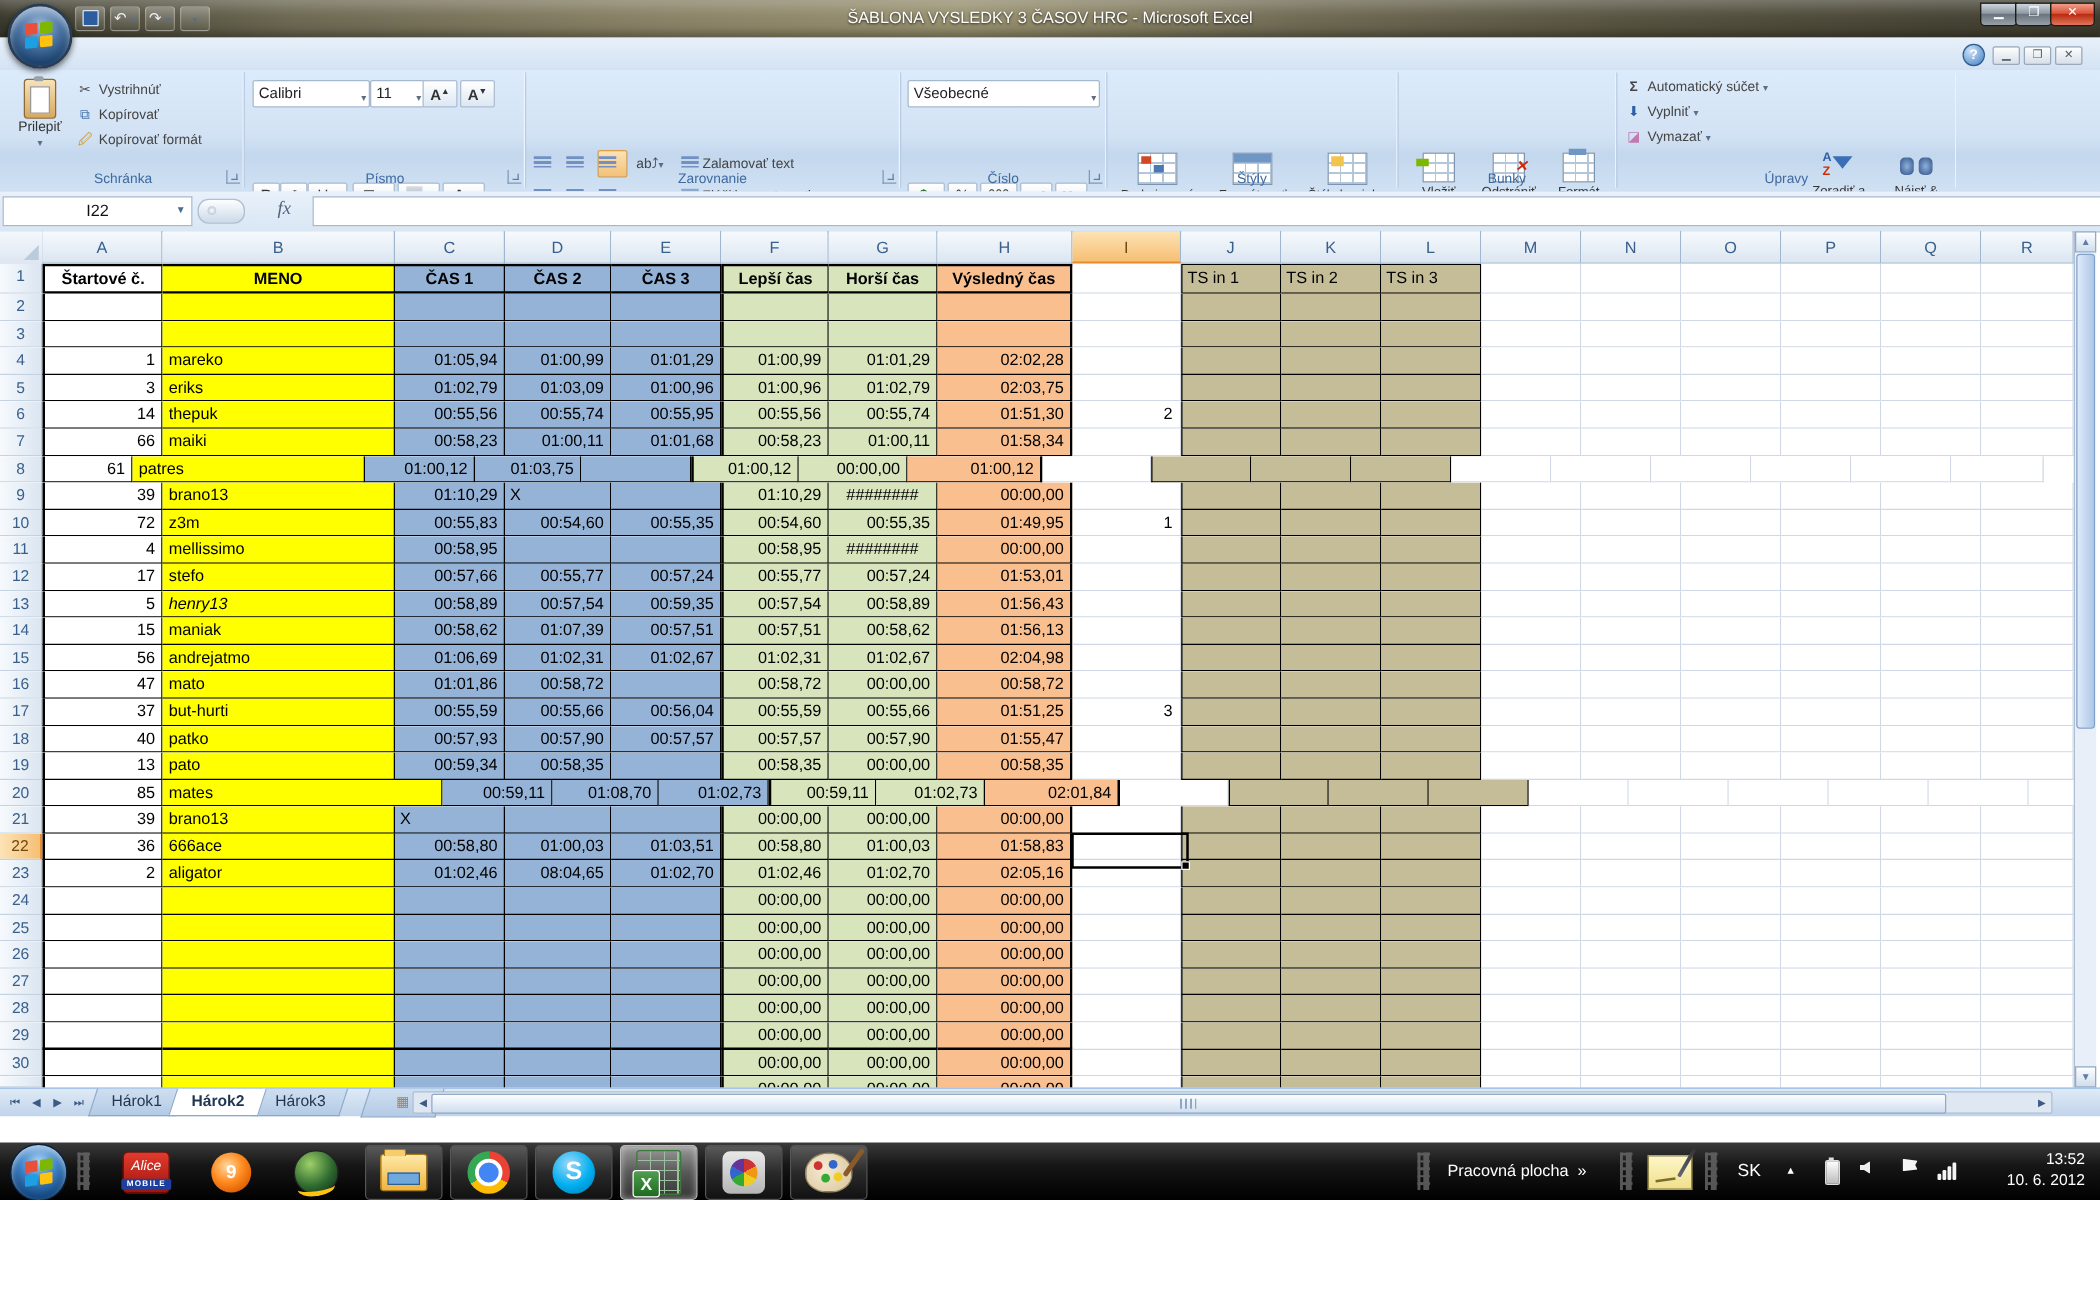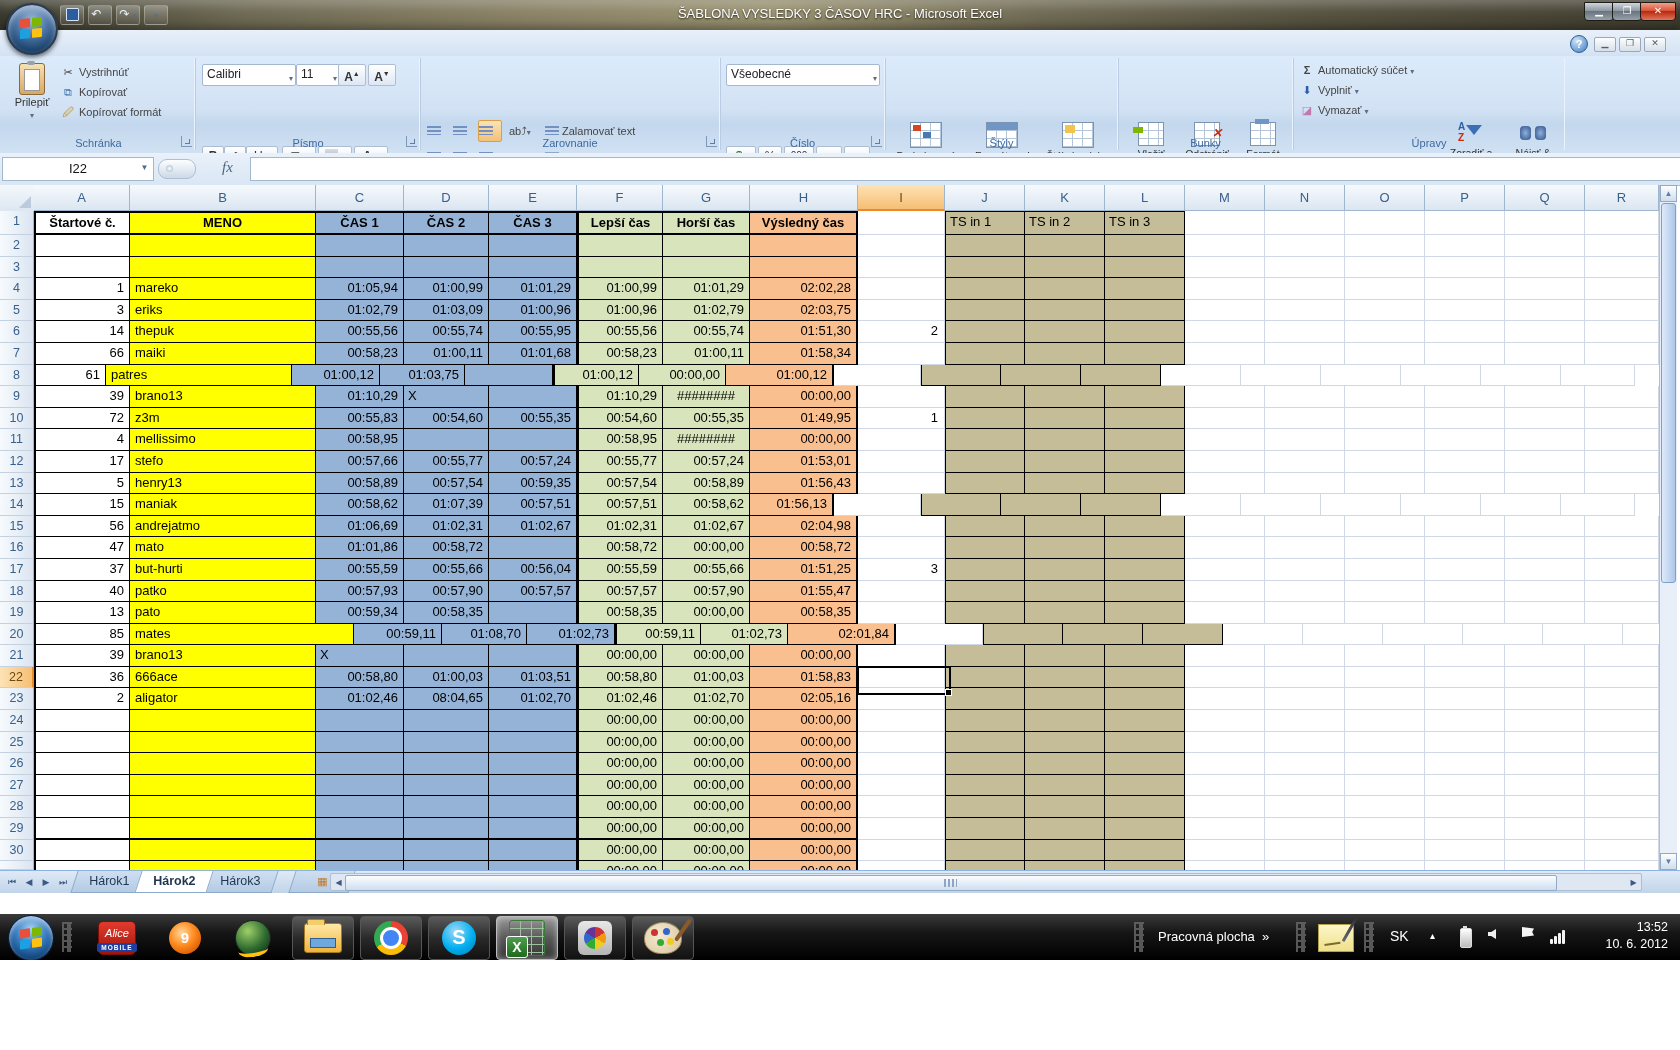--- a/index.html
+++ b/index.html
@@ -619,21 +619,21 @@
         <div class="cell free" style="width: 80px;"></div>
         <div class="cell free" style="width: 80px;"></div>
         <div class="cell free" style="width: 80px;"></div>
         <div class="cell free" style="width: 80px;"></div>
         <div class="cell free" style="width: 80px;"></div>
         <div class="cell free" style="width: 74px;"></div>
       </div>
       <div class="grow" style="height: 21.6px;">
         <div class="rowhdr">13</div>
         <div class="cell t-a" style="width: 96px;">5</div>
-        <div class="cell t-b" style="width: 186px;">henry13</div>
+        <div class="cell t-b" style="width: 186px; font-style: italic;">henry13</div>
         <div class="cell t-c" style="width: 88px;">00:58,89</div>
         <div class="cell t-d" style="width: 85px;">00:57,54</div>
         <div class="cell t-e" style="width: 88px;">00:59,35</div>
         <div class="cell t-f" style="width: 86px;">00:57,54</div>
         <div class="cell t-g" style="width: 87px;">00:58,89</div>
         <div class="cell t-h" style="width: 108px;">01:56,43</div>
         <div class="cell free" style="width: 87px;"></div>
         <div class="cell olv jfirst" style="width: 80px;"></div>
         <div class="cell olv" style="width: 80px;"></div>
         <div class="cell olv" style="width: 80px;"></div>
@@ -646,21 +646,21 @@
       </div>
       <div class="grow" style="height: 21.6px;">
         <div class="rowhdr">14</div>
         <div class="cell t-a" style="width: 96px;">15</div>
         <div class="cell t-b" style="width: 186px;">maniak</div>
         <div class="cell t-c" style="width: 88px;">00:58,62</div>
         <div class="cell t-d" style="width: 85px;">01:07,39</div>
         <div class="cell t-e" style="width: 88px;">00:57,51</div>
         <div class="cell t-f" style="width: 86px;">00:57,51</div>
         <div class="cell t-g" style="width: 87px;">00:58,62</div>
-        <div class="cell t-h" style="width: 84px;">01:56,13</div>
+        <div class="cell t-h" style="width: 108px;">01:56,13</div>
         <div class="cell free" style="width: 87px;"></div>
         <div class="cell olv jfirst" style="width: 80px;"></div>
         <div class="cell olv" style="width: 80px;"></div>
         <div class="cell olv" style="width: 80px;"></div>
         <div class="cell free" style="width: 80px;"></div>
         <div class="cell free" style="width: 80px;"></div>
         <div class="cell free" style="width: 80px;"></div>
         <div class="cell free" style="width: 80px;"></div>
         <div class="cell free" style="width: 80px;"></div>
         <div class="cell free" style="width: 74px;"></div>

